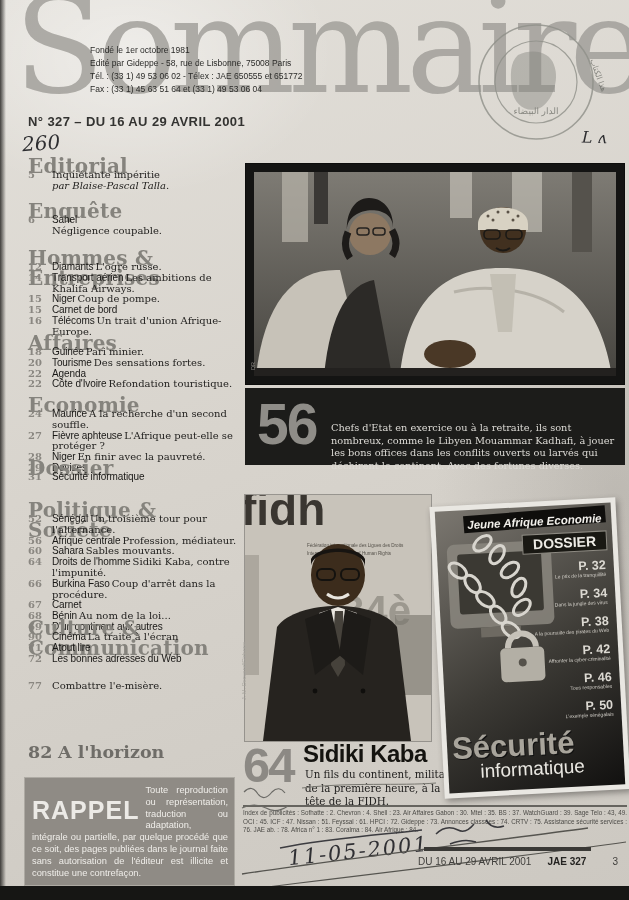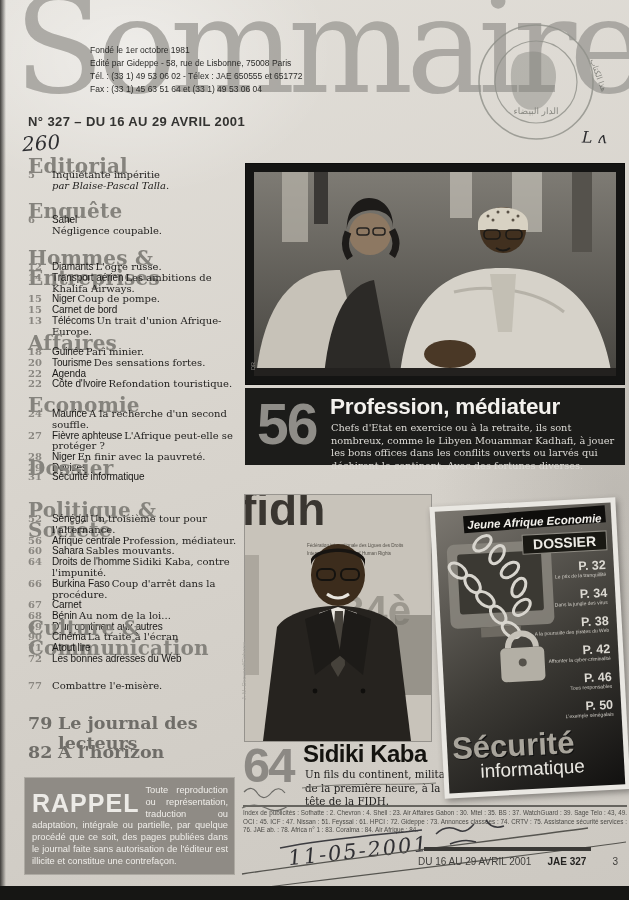--- a/index.html
+++ b/index.html
@@ -37,21 +37,21 @@
   .sub{display:block;}
   .it{font-style:italic;}
   .big-entry{position:absolute;left:28px;width:230px;display:flex;font-family:"DejaVu Serif",serif;
     font-weight:bold;font-size:17.5px;color:#6f6d68;}
   .big-entry .bnum{width:30px;flex:none;}
 
   
   .rappel{position:absolute;left:25px;top:778px;width:196px;padding:7px 6px 6px 7px;background:#8f8b85;
     color:#efede9;font-size:9.3px;line-height:11.8px;text-align:justify;box-shadow:0 0 0 1px rgba(120,117,111,.4);}
   .rappel-label{float:left;font-size:25px;font-weight:bold;letter-spacing:1px;line-height:21px;
-    margin:8px 6px 0 0;color:#eceae6;}
+    margin:15px 6px 0 0;color:#eceae6;}
 
   
   .photo56{position:absolute;left:245px;top:163px;width:380px;height:222px;background:#141413;
     border:1px solid #0d0d0c;box-sizing:border-box;padding:8px;}
   .photo56 svg{display:block;width:100%;height:100%;}
   .credit-v{position:absolute;font-size:5.5px;color:#aaa7a0;transform:rotate(-90deg);transform-origin:left top;}
   .credit56{left:250px;top:370px;color:#8b8882;}
   .banner56{position:absolute;left:245px;top:388px;width:380px;height:77px;background:#1c1c1a;}
   .banner56 .fnum{position:absolute;left:12px;top:0px;font-size:57px;line-height:72px;font-weight:bold;
     color:#8f8d88;letter-spacing:-2px;}
@@ -151,21 +151,21 @@
       </div>
       <div class="entry">
         <span class="num">15</span>
         <span class="ebody"><b class="kw">Niger</b><span>Coup de pompe.</span></span>
       </div>
       <div class="entry">
         <span class="num">15</span>
         <span class="ebody"><b class="kw">Carnet de bord</b><span></span></span>
       </div>
       <div class="entry">
-        <span class="num">13</span>
+        <span class="num">16</span>
         <span class="ebody"><b class="kw">Télécoms</b><span>Un trait d'union Afrique-Europe.</span></span>
       </div>
     </div>
   </div>
 
   <div class="sec" style="top:333px">
     <div class="sec-hdr">Affaires</div>
     <div class="entries">
       <div class="entry">
         <span class="num">18</span>
@@ -276,24 +276,20 @@
 
   <div class="sec" style="top:679px">
     <div class="entries">
       <div class="entry">
         <span class="num">77</span>
         <span class="ebody"><span>Combattre l'e-misère.</span></span>
       </div>
     </div>
   </div>
 
-  <div class="big-entry" style="top:713px">
-    <span class="bnum">79</span>
-    <span>Le journal des lecteurs</span>
-  </div>
   <div class="big-entry" style="top:742px">
     <span class="bnum">82</span>
     <span>A l'horizon</span>
   </div>
 
   <div class="rappel">
     <span class="rappel-label">RAPPEL</span>
     <span>Toute reproduction ou représentation, traduction ou adaptation, intégrale ou partielle, par quelque procédé que ce soit, des pages publiées dans le journal faite sans autorisation de l'éditeur est illicite et constitue une contrefaçon.</span>
   </div>
 
@@ -333,21 +329,20 @@
       <rect x="252" y="58" width="16" height="9" rx="4" fill="none" stroke="#1b1916" stroke-width="1.6"></rect>
       <path d="M242,76 q7,5 14,0" stroke="#1b1916" stroke-width="2" fill="none"></path>
       <ellipse cx="196" cy="182" rx="26" ry="14" fill="#4a3826"></ellipse>
       <rect x="0" y="196" width="362" height="8" fill="#23211f"></rect>
     </svg>
   </div>
   <div class="credit-v credit56">DR</div>
 
   <div class="banner56">
     <div class="fnum">56</div>
-    <div class="ftitle">Profession, médiateur</div>
     <div class="fbody">Chefs d'Etat en exercice ou à la retraite, ils sont nombreux, comme le Libyen Mouammar Kadhafi, à jouer les bons offices dans les conflits ouverts ou larvés qui déchirent le continent. Avec des fortunes diverses.</div>
   </div>
 
   <div class="photo64">
     <svg viewBox="0 0 186 246" preserveAspectRatio="none">
       <rect width="186" height="246" fill="#c8c3ba"></rect>
       <text x="-4" y="30" font-size="46" font-weight="bold" fill="#3a3631" font-family="Liberation Sans,sans-serif">fidh</text>
       <text x="62" y="52" font-size="4.6" fill="#55514a">Fédération internationale des Ligues des Droits</text>
       <text x="62" y="60" font-size="4.6" fill="#55514a">International Federation of Human Rights</text>
       <text x="96" y="130" font-size="42" font-weight="bold" fill="#8e8a81" opacity=".75" font-family="Liberation Sans,sans-serif">34è</text>

